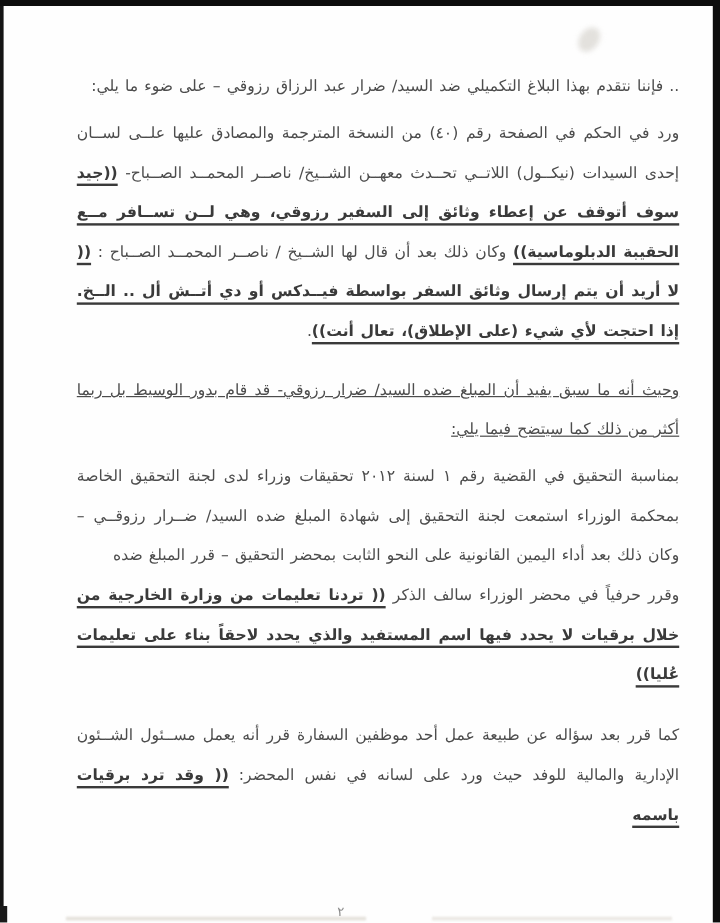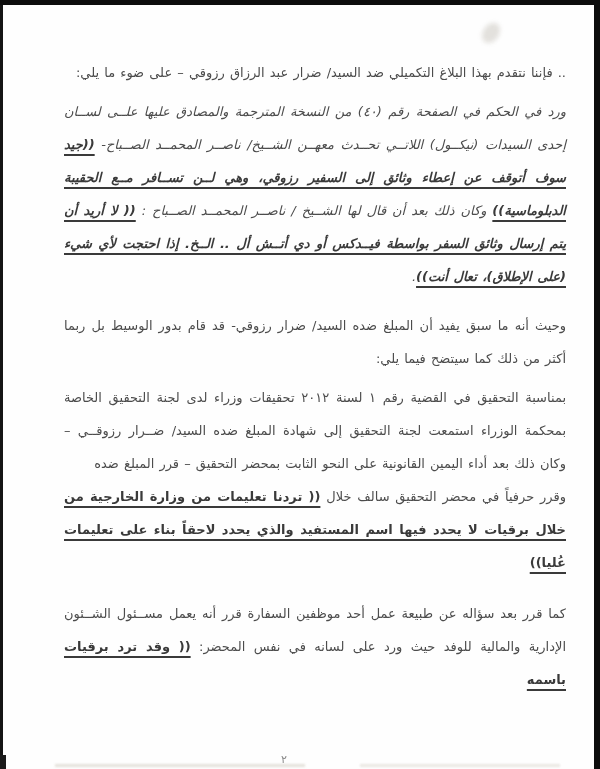--- a/index.html
+++ b/index.html
@@ -68,22 +68,22 @@
   }
   .doc-par {
     margin: 0;
     font-size: 13px;
     line-height: 33px;
     color: #4c4c4c;
     text-align: justify;
     word-spacing: 1px;
   }
   .doc-par.par-1 { margin-bottom: 6px; }
-  .doc-par.par-2 { margin-bottom: 16px; font-style: italic; }
-  .doc-par.par-3 { margin-bottom: 6px; }
+  .doc-par.par-2 { margin-bottom: 16px; }
+  .doc-par.par-3 { margin-bottom: 6px; text-decoration: underline; }
   .doc-par.par-4 { margin-bottom: 0; }
   .doc-par.par-5 { margin-bottom: 18px; }
   .doc-par.par-6 { margin-bottom: 18px; }
   .seg-quote {
     font-weight: 700;
     color: #3a3a3a;
     text-decoration: underline;
     text-decoration-thickness: 1.5px;
     text-underline-offset: 5px;
   }
@@ -106,18 +106,18 @@
   <div class="corner-bottom-left"></div>
   <div class="artifact-smudge-1"></div>
   <div class="artifact-smudge-2"></div>
   <div class="artifact-smudge-3"></div>
 
   <div class="content" id="paragraph-host">
       <p class="doc-par par-1"><span class="seg-normal">.. فإننا نتقدم بهذا البلاغ التكميلي ضد السيد/ ضرار عبد الرزاق رزوقي – على ضوء ما يلي:</span></p>
       <p class="doc-par par-2"><span class="seg-normal">ورد في الحكم في الصفحة رقم (٤٠) من النسخة المترجمة والمصادق عليها علــى لســان إحدى السيدات (نيكــول) اللاتــي تحــدث معهــن الشــيخ/ ناصــر المحمــد الصــباح- </span><span class="seg-quote">((جيد سوف أتوقف عن إعطاء وثائق إلى السفير رزوقي، وهي لــن تســافر مــع الحقيبة الدبلوماسية))</span><span class="seg-normal"> وكان ذلك بعد أن قال لها الشــيخ / ناصــر المحمــد الصــباح : </span><span class="seg-quote">(( لا أريد أن يتم إرسال وثائق السفر بواسطة فيــدكس أو دي أتــش أل .. الــخ. إذا احتجت لأي شيء (على الإطلاق)،  تعال أنت))</span><span class="seg-normal">.</span></p>
       <p class="doc-par par-3"><span class="seg-normal">وحيث أنه ما سبق يفيد أن المبلغ ضده السيد/ ضرار رزوقي- قد قام بدور الوسيط بل ربما أكثر من ذلك كما سيتضح فيما يلي:</span></p>
       <p class="doc-par par-4"><span class="seg-normal">بمناسبة التحقيق في القضية رقم ١ لسنة ٢٠١٢ تحقيقات وزراء لدى لجنة التحقيق الخاصة بمحكمة الوزراء استمعت لجنة التحقيق إلى شهادة المبلغ ضده السيد/ ضــرار رزوقــي – وكان ذلك بعد أداء اليمين القانونية على النحو الثابت بمحضر التحقيق – قرر المبلغ ضده</span></p>
-      <p class="doc-par par-6"><span class="seg-normal">وقرر حرفياً في محضر التحقيق سالف خلال </span><span class="seg-quote">(( تردنا تعليمات من وزارة الخارجية من خلال برقيات لا يحدد فيها اسم المستفيد والذي يحدد لاحقاً بناء على تعليمات عُليا))</span></p>
+      <p class="doc-par par-6"><span class="seg-normal">وقرر حرفياً في محضر الوزراء سالف الذكر </span><span class="seg-quote">(( تردنا تعليمات من وزارة الخارجية من خلال برقيات لا يحدد فيها اسم المستفيد والذي يحدد لاحقاً بناء على تعليمات عُليا))</span></p>
       <p class="doc-par par-7"><span class="seg-normal">كما قرر بعد سؤاله عن طبيعة عمل أحد موظفين السفارة قرر أنه يعمل مســئول الشــئون الإدارية والمالية للوفد حيث ورد على لسانه في نفس المحضر: </span><span class="seg-quote">(( وقد ترد برقيات باسمه</span></p>
     </div>
 
   <div class="page-number">٢</div>
 </div>
 
 </body></html>

